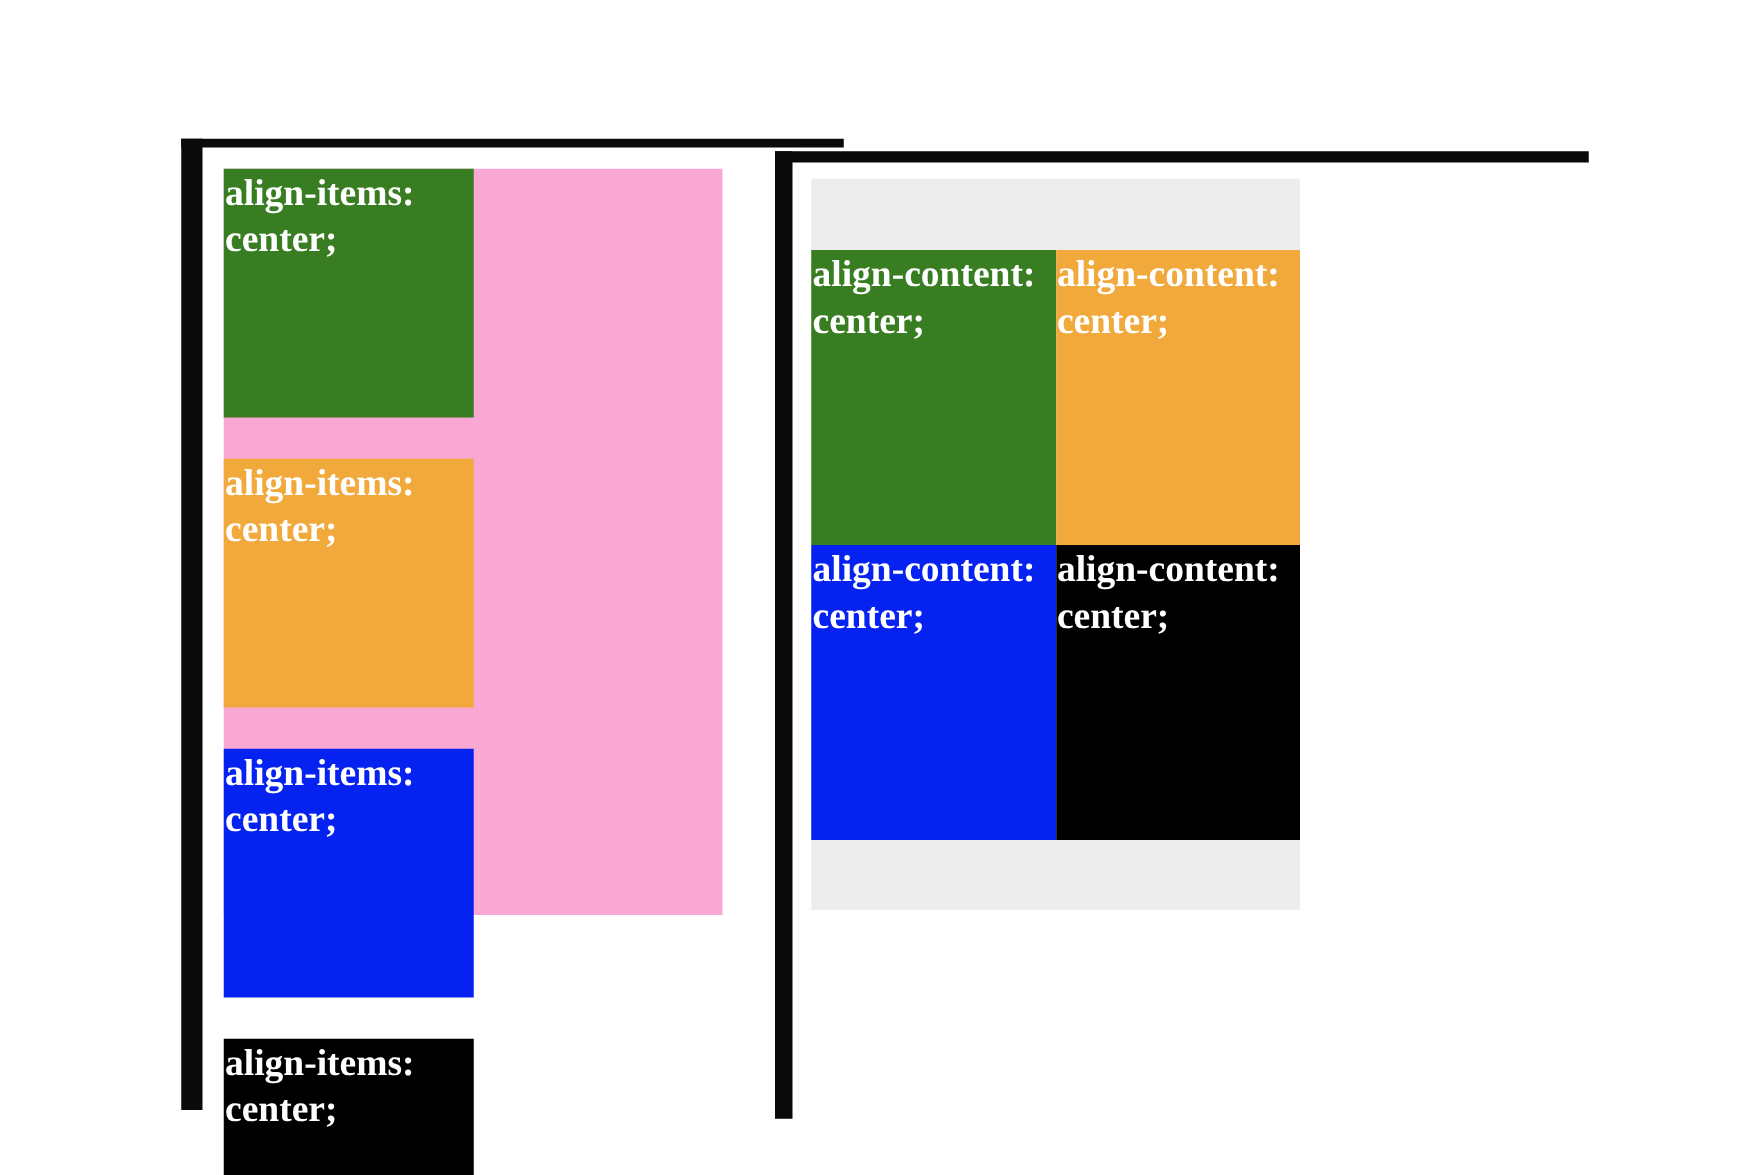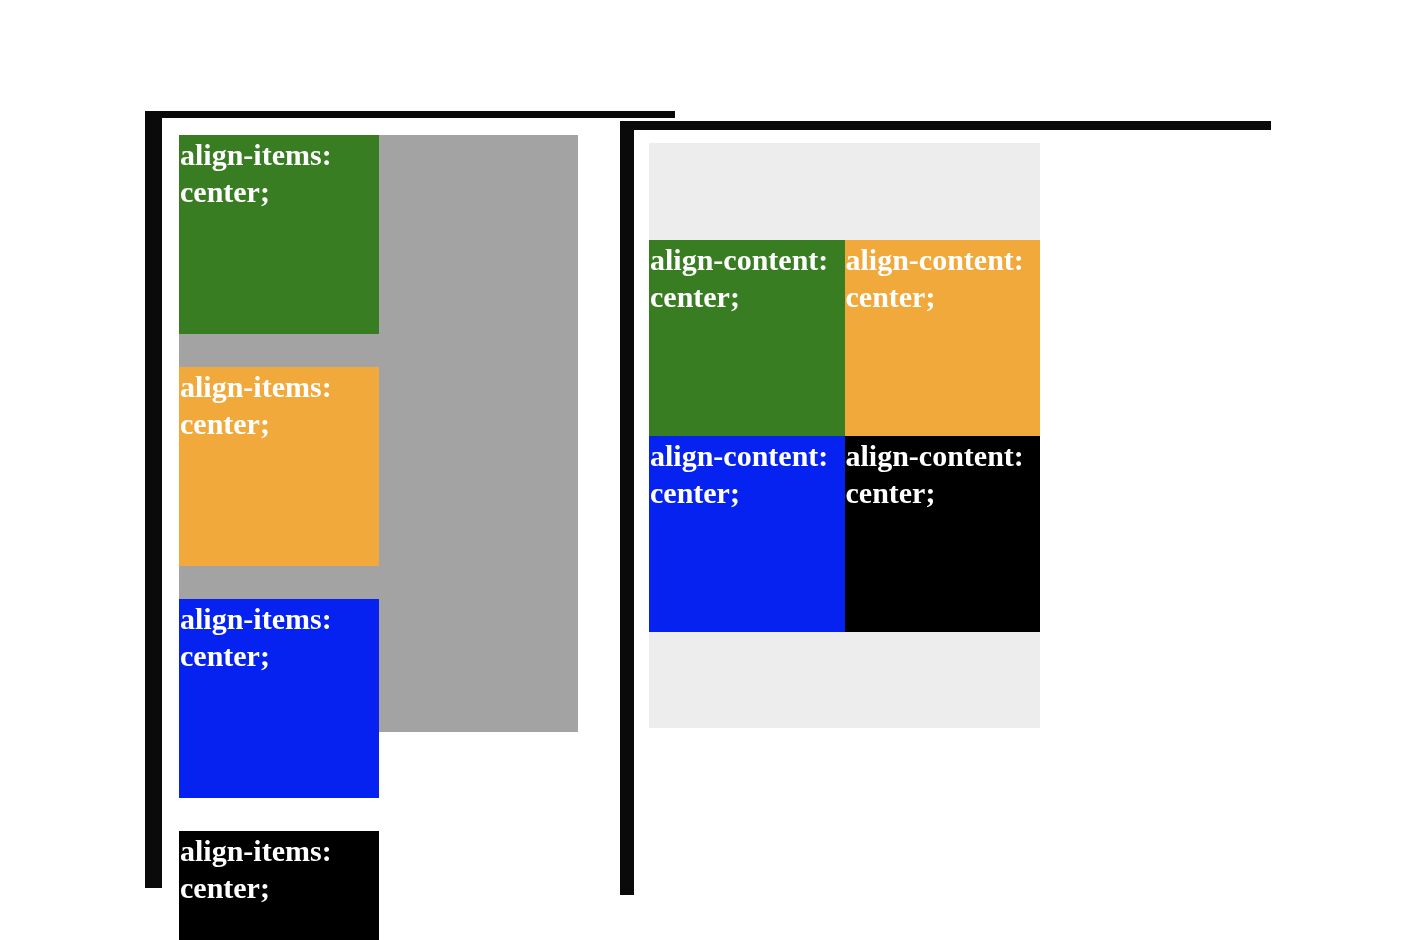--- a/index.html
+++ b/index.html
@@ -46,30 +46,30 @@
     width: 50%;
     box-sizing: border-box;
     color: #ffffff;
     font-weight: bold;
     font-size: 30px;
     line-height: 37px;
     padding: 1px 0 0 1px;
     overflow: hidden;
   }
   .panel-items  .flex-item { height: 199px; }
-  .panel-content .flex-item { height: 196px; }
+  .panel-content .flex-item { height: 236px; }
 </style>
 </head>
 <body>
 
 <div class="panel-items">
   <div class="abs top-border" style="background: rgb(10, 10, 10);"></div>
   <div class="abs left-border" style="background: rgb(10, 10, 10);"></div>
 
-  <div class="abs flex-container" style="background: #a3a3a3; gap: 33px;">
+  <div class="abs flex-container" style="background: #f9a8d4; gap: 33px;">
     <div class="flex-item" style="background: rgb(56, 125, 33);">
       <span>align-items: center;</span>
     </div>
     <div class="flex-item" style="background: rgb(242, 169, 59);">
       <span>align-items: center;</span>
     </div>
     <div class="flex-item" style="background: rgb(6, 34, 240);">
       <span>align-items: center;</span>
     </div>
     <div class="flex-item" style="background: rgb(0, 0, 0);">

